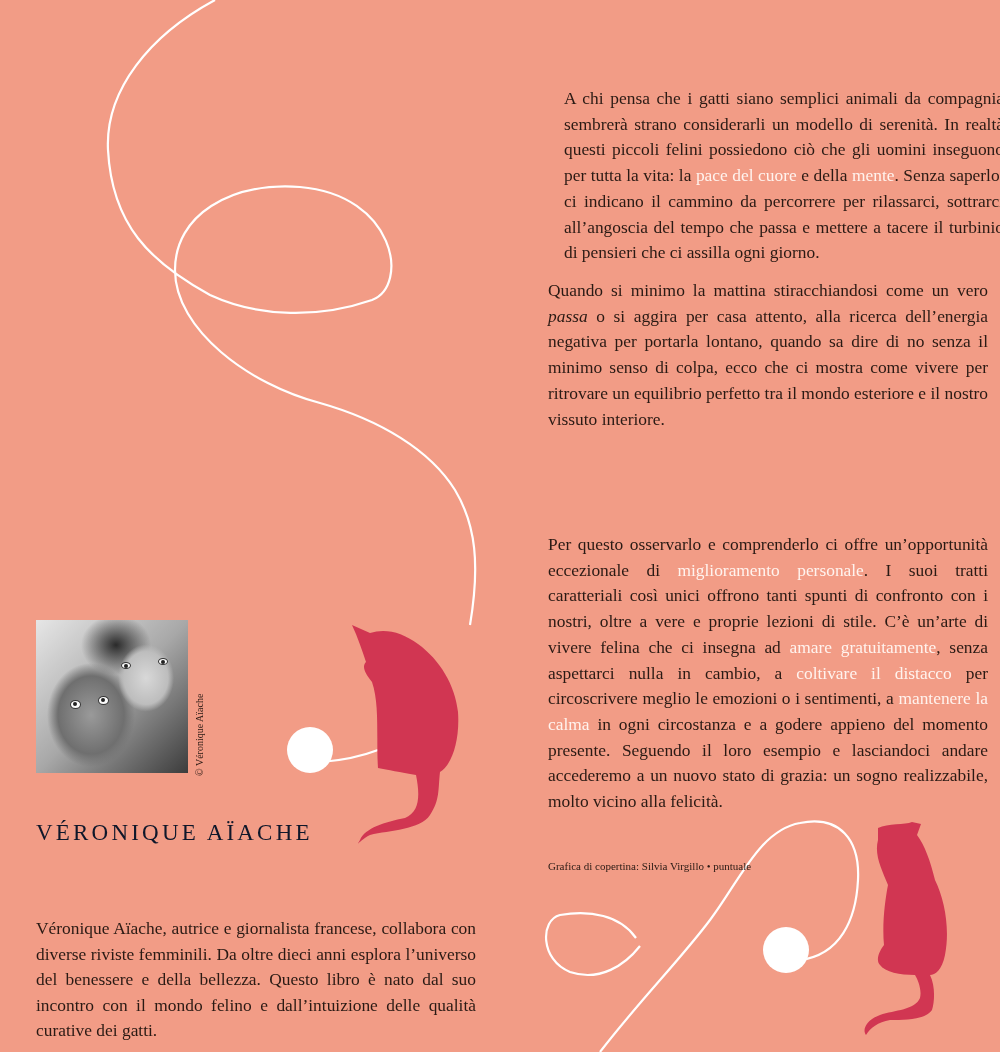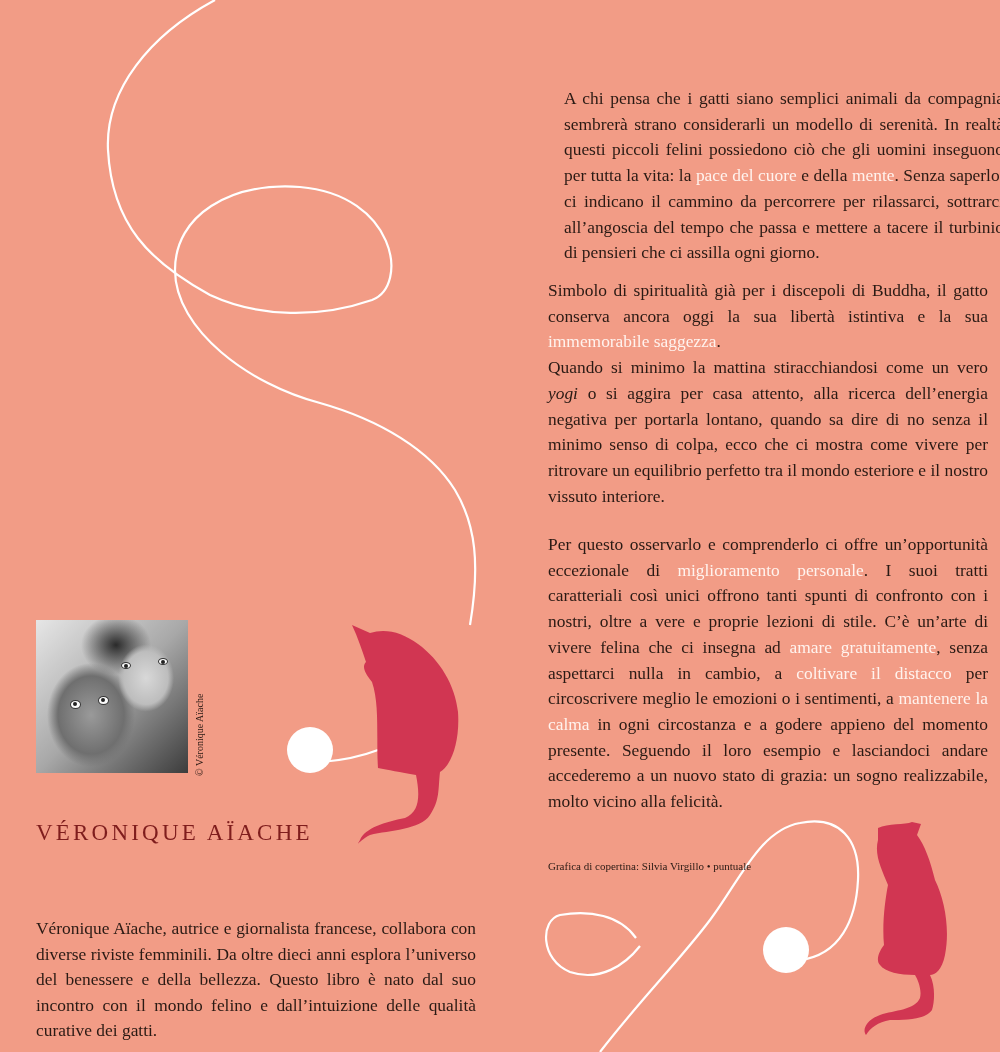--- a/index.html
+++ b/index.html
@@ -32,21 +32,21 @@
       linear-gradient(135deg, #e6e6e6 0%, #a8a8a8 50%, #3c3c3c 100%);
     overflow: hidden;
   }
   .photo .eye { position: absolute; width: 9px; height: 7px; border-radius: 50%; background: #fafafa; border: 1.5px solid #333; }
   .photo .eye::after { content: ""; position: absolute; left: 2px; top: 1px; width: 4px; height: 4px; border-radius: 50%; background: #222; }
   .photo-credit {
     position: absolute; left: 194px; top: 776px; transform-origin: left top; transform: rotate(-90deg);
     font-size: 10px; white-space: nowrap; color: #2a1a14;
   }
   .author-name {
-    position: absolute; left: 36px; top: 820px; font-size: 23px; letter-spacing: 3.2px; color: #7f1d1d;
+    position: absolute; left: 36px; top: 820px; font-size: 23px; letter-spacing: 3.2px; color: #0f172a;
     white-space: nowrap;
   }
   .author-bio {
     position: absolute; left: 36px; top: 872px; width: 440px; font-size: 17.4px; line-height: 25.5px; text-align: justify; margin-top: 44px;
   }
 </style>
 </head>
 <body>
 
 <svg class="deco" viewBox="0 0 1000 1052">
@@ -61,22 +61,21 @@
   <circle cx="786" cy="950" r="23" fill="#ffffff"></circle>
 
   <path fill="#d13652" d="M878,828 C888,823 905,825 912,822 L921,824 L917,835 C925,846 930,860 935,880 C945,900 950,930 945,955 C942,970 935,975 930,975 C935,985 935,1000 932,1010 C925,1020 905,1020 890,1020 C878,1022 870,1028 866,1035 C862,1030 866,1020 880,1015 C895,1010 915,1010 920,998 C922,990 918,980 915,975 C900,975 885,972 880,965 C875,960 880,950 884,945 C882,925 885,900 888,885 C882,870 874,855 878,840 Z"></path>
 </svg>
 
 <div class="bodytext" id="p1">
   <p><span>A chi pensa che i gatti siano semplici animali da compagnia sembrerà strano considerarli un modello di serenità. In realtà questi piccoli felini possiedono ciò che gli uomini inseguono per tutta la vita: la </span><span class="hl">pace del cuore</span><span> e della </span><span class="hl">mente</span><span>. Senza saperlo, ci indicano il cammino da percorrere per rilassarci, sottrarci all’angoscia del tempo che passa e mettere a tacere il turbinio di pensieri che ci assilla ogni giorno.</span></p>
 </div>
 
 <div class="bodytext" id="p2">
-  <p><span>Simbolo di spiritualità già per i discepoli di Buddha, il gatto conserva ancora oggi la sua libertà istintiva e la sua </span><span class="hl">immemorabile saggezza</span><span>.</span></p>
-  <p><span>Quando si minimo la mattina stiracchiandosi come un vero </span><span class="it">yogi</span><span> o si aggira per casa attento, alla ricerca dell’energia negativa per portarla lontano, quando sa dire di no senza il minimo senso di colpa, ecco che ci mostra come vivere per ritrovare un equilibrio perfetto tra il mondo esteriore e il nostro vissuto interiore.</span></p>
+  <p><span>Quando si minimo la mattina stiracchiandosi come un vero </span><span class="it">passa</span><span> o si aggira per casa attento, alla ricerca dell’energia negativa per portarla lontano, quando sa dire di no senza il minimo senso di colpa, ecco che ci mostra come vivere per ritrovare un equilibrio perfetto tra il mondo esteriore e il nostro vissuto interiore.</span></p>
 </div>
 
 <div class="bodytext" id="p3">
   <p><span>Per questo osservarlo e comprenderlo ci offre un’opportunità eccezionale di </span><span class="hl">miglioramento personale</span><span>. I suoi tratti caratteriali così unici offrono tanti spunti di confronto con i nostri, oltre a vere e proprie lezioni di stile. C’è un’arte di vivere felina che ci insegna ad </span><span class="hl">amare gratuitamente</span><span>, senza aspettarci nulla in cambio, a </span><span class="hl">coltivare il distacco</span><span> per circoscrivere meglio le emozioni o i sentimenti, a </span><span class="hl">mantenere la calma</span><span> in ogni circostanza e a godere appieno del momento presente. Seguendo il loro esempio e lasciandoci andare accederemo a un nuovo stato di grazia: un sogno realizzabile, molto vicino alla felicità.</span></p>
 </div>
 
 <div class="credit">Grafica di copertina: Silvia Virgillo • puntuale</div>
 
 <div class="photo">
   <span class="eye" style="left:34px;top:80px;"></span>

